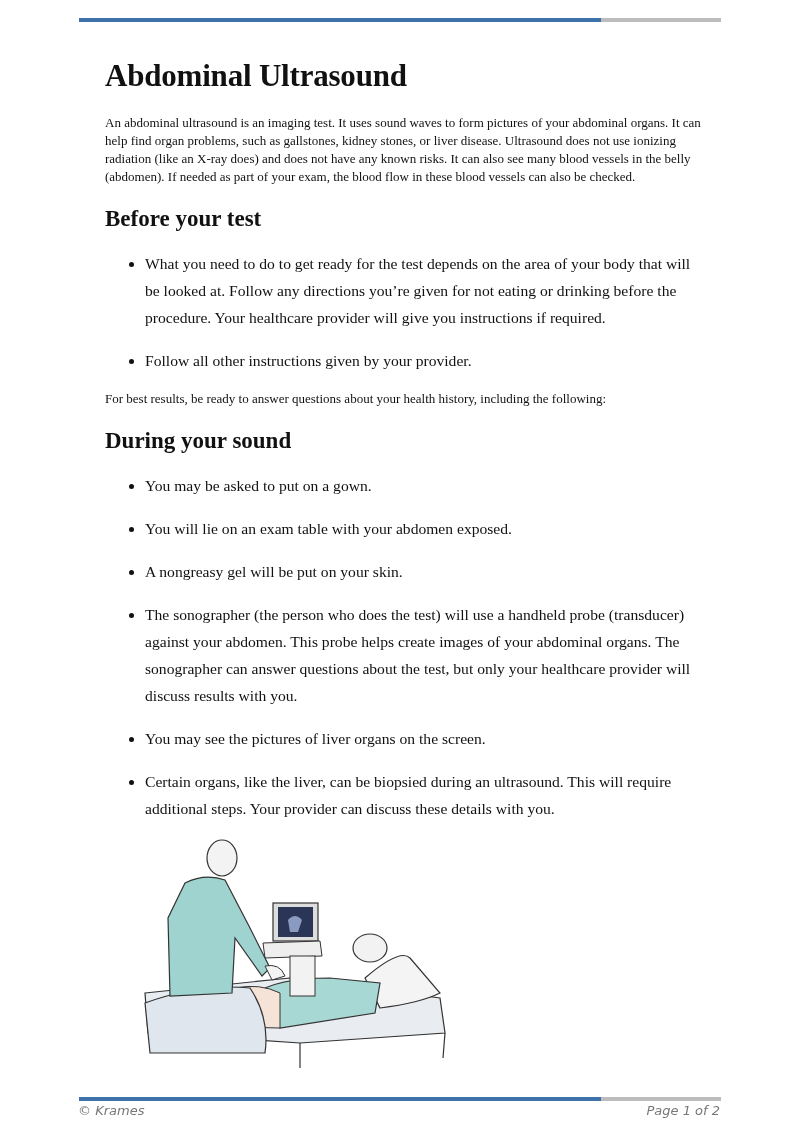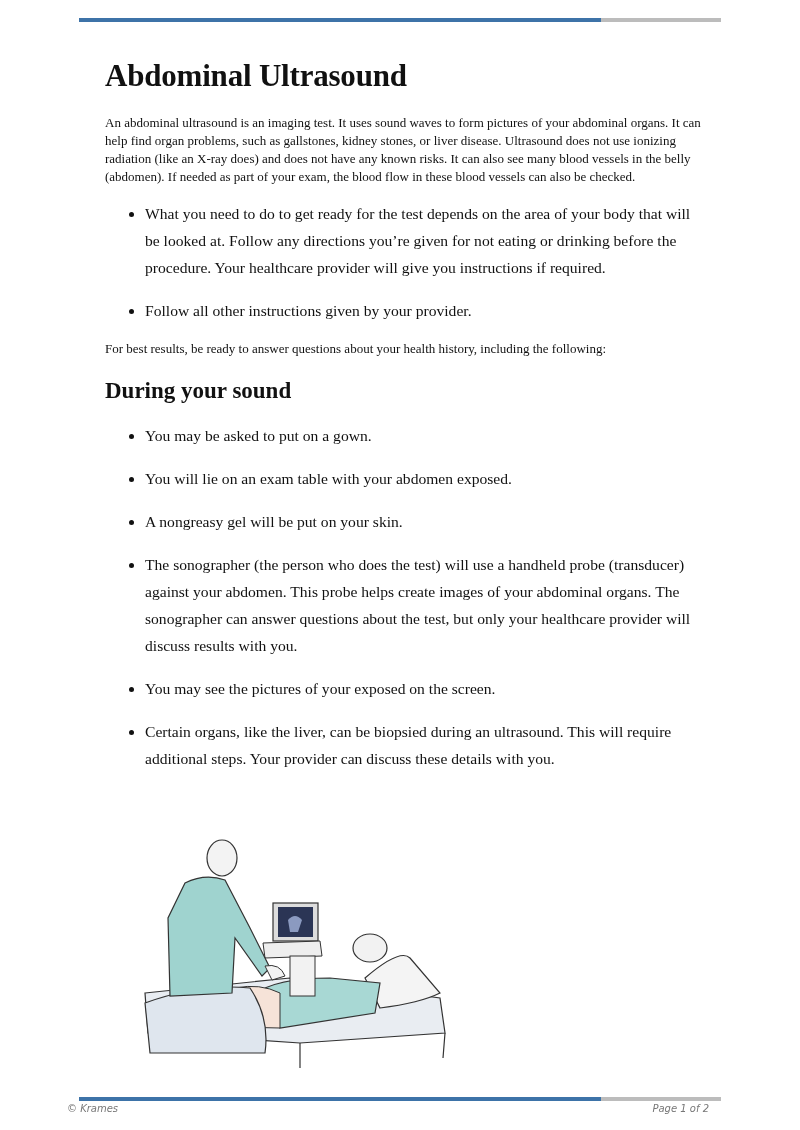--- a/index.html
+++ b/index.html
@@ -11,48 +11,49 @@
   .content { position: absolute; left: 105px; top: 52px; width: 600px; }
   h1 { font-size: 31px; font-weight: bold; margin: 6px 0 20px 0; letter-spacing: -0.2px; }
   h2 { font-size: 23px; font-weight: bold; margin: 20px 0 18px 0; }
   p { font-size: 13px; line-height: 18.1px; margin: 0 0 14px 0; }
   ul { margin: 0; padding: 0 0 0 40px; }
   li { font-size: 15.6px; line-height: 27px; margin: 0 0 16px 0; list-style: disc; }
   .illus { position: absolute; left: 140px; top: 828px; width: 320px; height: 245px; }
   .botbar { position: absolute; left: 79px; top: 1097px; width: 642px; height: 4px; display: flex; }
   .botbar .blue { width: 522px; background: #3d73a8; }
   .botbar .gray { flex: 1; background: #bcbcbc; }
-  .footer { position: absolute; top: 1103px; left: 67px; width: 642px; font-family: "DejaVu Sans", sans-serif;
-            font-size: 10px; font-style: italic; color: #777; display: flex; justify-content: space-between; }
+  .footer { position: absolute; top: 1103px; left: 78px; width: 642px; font-family: "DejaVu Sans", sans-serif;
+            font-size: 13px; font-style: italic; color: #777; display: flex; justify-content: space-between; }
 </style>
 </head>
 <body>
 
 <div class="topbar">
   <div class="blue"></div>
   <div class="gray"></div>
 </div>
 
 <div class="content">
   <h1>Abdominal Ultrasound</h1>
   <p>An abdominal ultrasound is an imaging test. It uses sound waves to form pictures of your abdominal organs. It can help find organ problems, such as gallstones, kidney stones, or liver disease. Ultrasound does not use ionizing radiation (like an X-ray does) and does not have any known risks. It can also see many blood vessels in the belly (abdomen). If needed as part of your exam, the blood flow in these blood vessels can also be checked.</p>
 
+  <h2>Before your test</h2>
   <ul>
     <li>What you need to do to get ready for the test depends on the area of your body that will be looked at. Follow any directions you’re given for not eating or drinking before the procedure. Your healthcare provider will give you instructions if required.</li>
     <li>Follow all other instructions given by your provider.</li>
   </ul>
   <p>For best results, be ready to answer questions about your health history, including the following:</p>
 
   <h2>During your sound</h2>
   <ul>
     <li>You may be asked to put on a gown.</li>
     <li>You will lie on an exam table with your abdomen exposed.</li>
     <li>A nongreasy gel will be put on your skin.</li>
     <li>The sonographer (the person who does the test) will use a handheld probe (transducer) against your abdomen. This probe helps create images of your abdominal organs. The sonographer can answer questions about the test, but only your healthcare provider will discuss results with you.</li>
-    <li>You may see the pictures of your exposed on the screen.</li>
+    <li>You may see the pictures of liver organs on the screen.</li>
     <li>Certain organs, like the liver, can be biopsied during an ultrasound. This will require additional steps. Your provider can discuss these details with you.</li>
   </ul>
 </div>
 
 <svg class="illus" viewBox="0 0 320 245">
   <g>
     <path d="M5,165 L150,150 L300,170 L305,205 L160,215 L8,205 Z" fill="#e9edf2" stroke="#333" stroke-width="1.2"></path>
     <path d="M160,215 L160,240 M305,205 L303,230" stroke="#333" stroke-width="1.2"></path>
   </g>
   <g>

